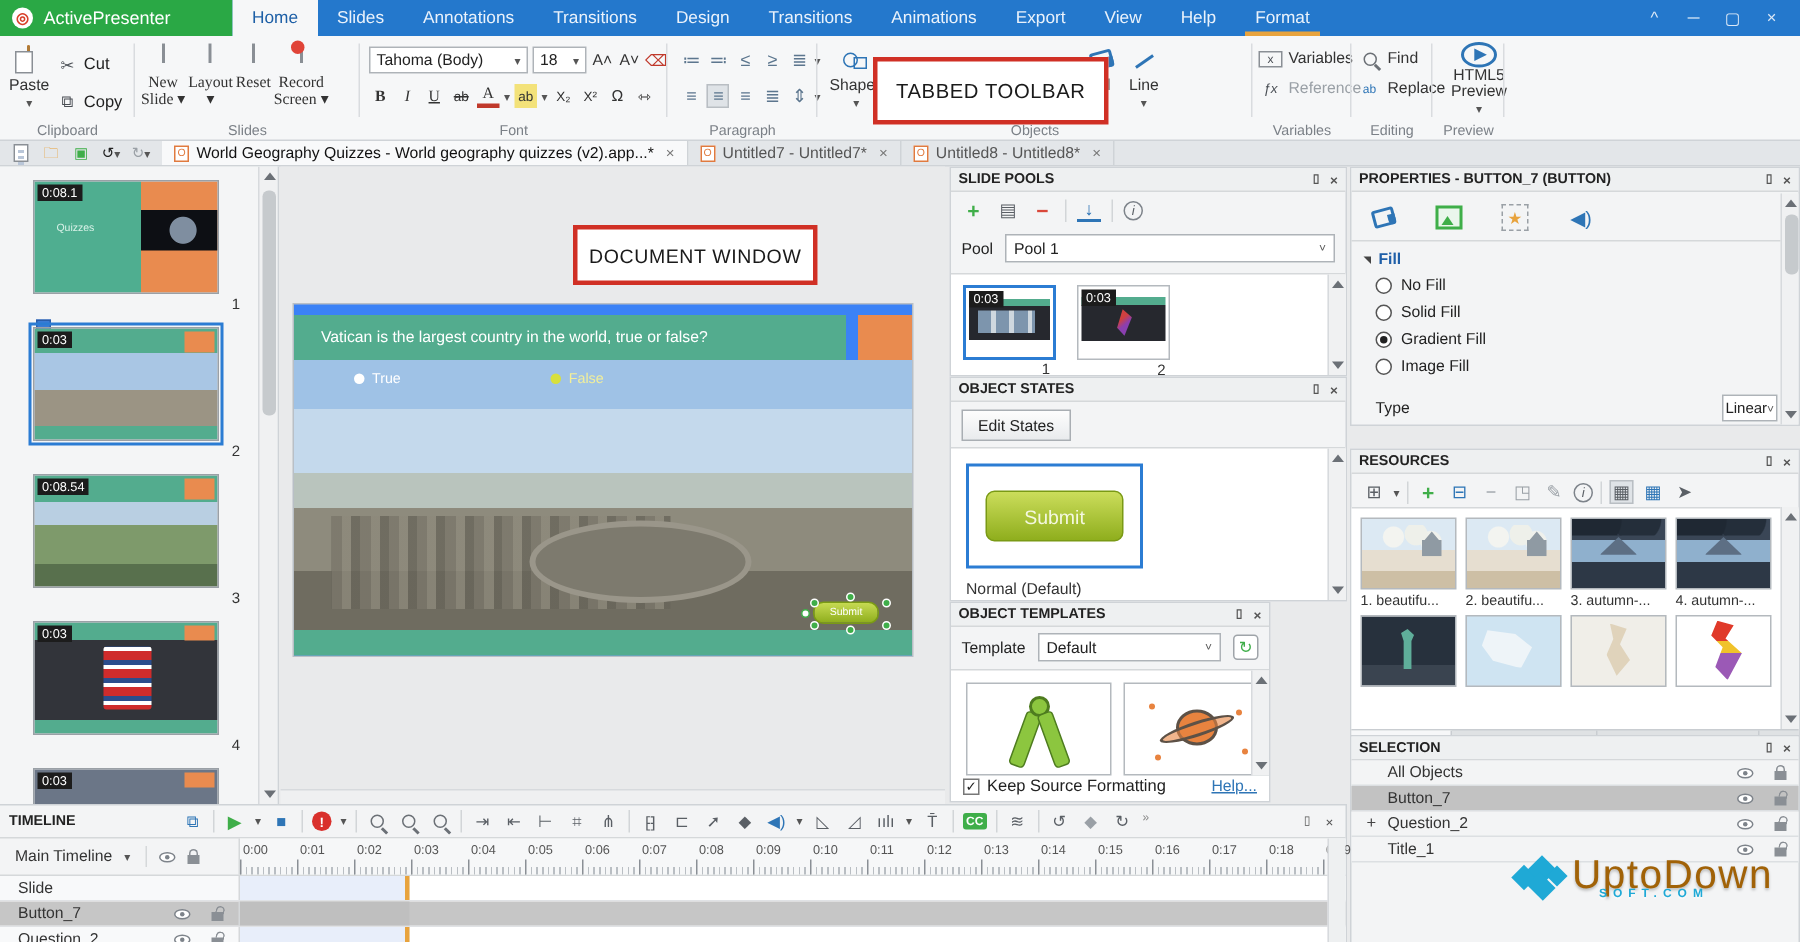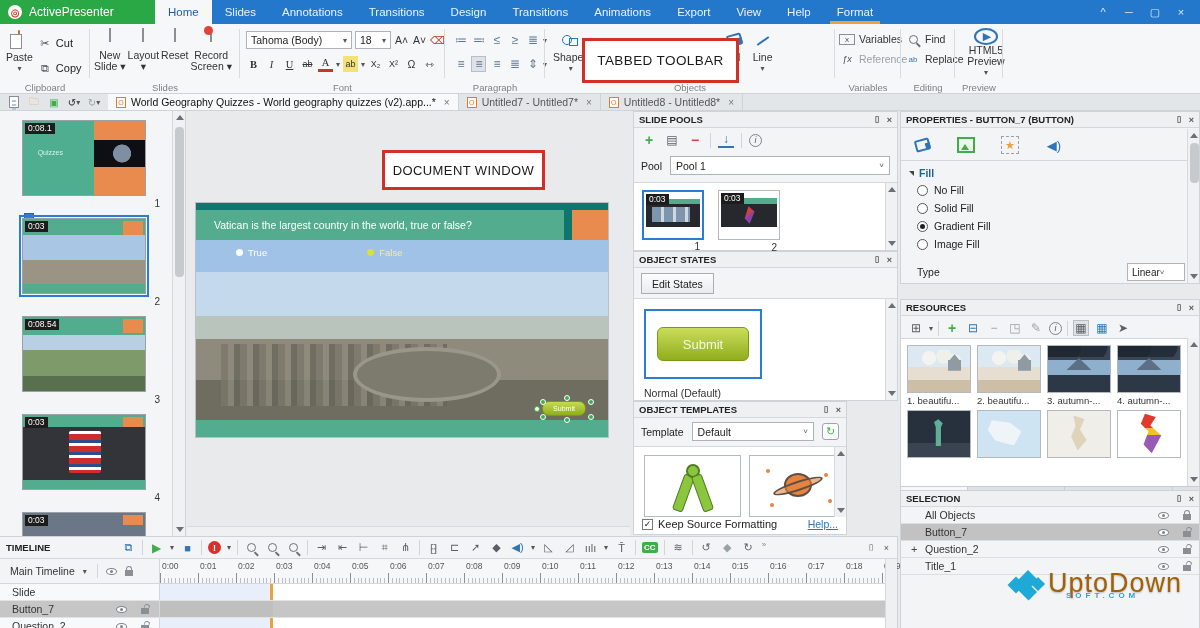--- a/index.html
+++ b/index.html
@@ -78,21 +78,21 @@
   
   .vscroll { position:absolute; width:13px; background:#f0f1f2; border-left:1px solid #d7dadd; }
   .varrow { position:absolute; left:0; width:13px; height:13px; display:flex; align-items:center; justify-content:center; }
   .tri { width:0; height:0; border-left:4px solid transparent; border-right:4px solid transparent; }
   .tri.up { border-bottom:5px solid #6b7076; }
   .tri.down { border-top:5px solid #6b7076; }
   .vthumb { position:absolute; left:2px; width:9px; background:#c6cacd; border-radius:4px; }
 
   
   #canvas { position:absolute; left:187px; top:111px; width:443px; height:425px; background:#e9eaeb; }
-  #slide { position:absolute; left:9px; top:92px; width:412px; height:234px; background:#0f766e; box-shadow:0 0 0 1px #b9bfc6; }
+  #slide { position:absolute; left:9px; top:92px; width:412px; height:234px; background:#3b82f6; box-shadow:0 0 0 1px #b9bfc6; }
   #slide-header { position:absolute; left:0; top:7px; width:368px; height:30px; background:#53ac8e; color:#fff; display:flex; align-items:center; padding-left:18px; font-size:10.5px; }
   #slide-orange { position:absolute; right:0; top:7px; width:36px; height:30px; background:#e98b4f; }
   #slide-photo { position:absolute; left:0; top:37px; width:412px; height:180px;
      background:linear-gradient(#9fc2e6 0 18%, #c4d9ec 18% 42%, #b9c4bd 42% 55%, #8e8b7d 55% 78%, #6f6c60 78% 100%); }
   #slide-photo::before { content:""; position:absolute; left:6%; bottom:8%; width:55%; height:34%;
      background:repeating-linear-gradient(90deg, #7a766a 0 7px, #8d897b 7px 13px, #68655a 13px 19px); opacity:.8; }
   #slide-photo::after { content:""; position:absolute; left:38%; bottom:10%; width:34%; height:26%; border:4px solid #9a968a; border-radius:50%; background:#7d7a6e; }
   #opt-row { position:absolute; left:0; top:40px; width:412px; height:18px; z-index:5; display:flex; }
   .opt { display:flex; align-items:center; gap:5px; font-size:9.5px; color:#fff; }
   #opt-true { margin-left:40px; }
@@ -156,21 +156,21 @@
   .ic-img { width:18px; height:16px; border:2px solid #3fae49; background:#eaf6ec; position:relative; }
   .ic-img::after { content:""; position:absolute; left:2px; bottom:1px; border-left:4px solid transparent; border-right:4px solid transparent; border-bottom:6px solid #3fae49; }
   .ic-star { width:18px; height:18px; border:1px dashed #9aa0a6; color:#e8a33d; font-size:11px; display:inline-flex; align-items:center; justify-content:center; }
   .ic-speaker { color:#2e75b6; font-size:13px; }
   .sect-head { display:flex; align-items:center; gap:5px; color:#1f5fa8; font-weight:bold; font-size:10.5px; padding:6px 0 2px 8px; }
   .tri-sec { width:0; height:0; border-left:5px solid transparent; border-top:5px solid #444; }
   .radio-row { display:flex; align-items:center; gap:6px; padding:3px 0 3px 16px; font-size:10.5px; color:#222; }
   .rdot { width:11px; height:11px; border:1px solid #555; border-radius:50%; background:#fff; position:relative; }
   .rdot.sel::after { content:""; position:absolute; left:2px; top:2px; width:5px; height:5px; border-radius:50%; background:#222; }
   .typerow { display:flex; align-items:center; justify-content:space-between; padding:10px 14px 0 16px; }
-  .minidd { width:58px; height:18px; background:#fff; border:1px solid #aeb3b8; display:flex; align-items:center; justify-content:flex-start; padding:6px 4px; font-size:10px; }
+  .minidd { width:37px; height:18px; background:#fff; border:1px solid #aeb3b8; display:flex; align-items:center; justify-content:center; padding:6px 4px; font-size:10px; }
   .res-grid { display:flex; gap:6px; padding:6px 0 0 6px; flex-wrap:wrap; }
   .res-item { width:64px; }
   .res-pic { width:64px; height:48px; border:1px solid #b4b9be; background:#fff; position:relative; overflow:hidden; }
   .res-label { font-size:9.5px; color:#333; margin-top:2px; white-space:nowrap; overflow:hidden; }
   .rv-castle { background:linear-gradient(#dce9f3 0 45%, #e6ded0 45% 75%, #cdbfa5 75% 100%); }
   .rv-castle::before { content:""; position:absolute; left:10%; top:8%; width:80%; height:45%; background:radial-gradient(circle at 30% 40%, #f3f4f0 0 18%, transparent 20%), radial-gradient(circle at 60% 30%, #eef0ea 0 22%, transparent 24%), radial-gradient(circle at 80% 55%, #f0f1ec 0 16%, transparent 18%); }
   .rv-castle::after { content:""; position:absolute; right:14%; top:18%; width:22%; height:36%; background:#8f9aa3; clip-path:polygon(0 100%, 0 35%, 15% 35%, 50% 0, 85% 35%, 100% 35%, 100% 100%); }
   .rv-autumn { background:linear-gradient(#3a4656 0 30%, #8fb0cd 30% 62%, #2d3846 62% 100%); }
   .rv-autumn::before { content:""; position:absolute; left:30%; top:26%; width:40%; height:26%; background:#5d6f84; clip-path:polygon(50% 0, 100% 100%, 0 100%); }
   .rv-autumn::after { content:""; position:absolute; left:0; top:0; width:100%; height:24%; background:radial-gradient(circle at 20% 0, #1f2833 0 40%, transparent 42%), radial-gradient(circle at 70% 0, #242e3a 0 35%, transparent 37%); }
@@ -288,21 +288,21 @@
           <span class="smallrow">
               <span class="sicon">⧉</span>
               <span>Copy</span>
             </span>
         </div>
       </div>
       <div class="glabel">Clipboard</div>
     </div>
 
     <div class="rgroup" style="left:90px;width:150px;">
-      <div id="slides-btns" style="display:flex;gap:2px;padding:2px 4px 0 4px;">
+      <div id="slides-btns" style="display:flex;gap:2px;padding:2px 4px 0 4px;font-family:Liberation Serif, serif;">
           <div class="bigbtn">
             <span class="icon16"><span class="doc-ic"></span></span>
             <span>New</span>
             <span>Slide ▾</span>
           </div>
           <div class="bigbtn">
             <span class="icon16"><span class="doc-ic"></span></span>
             <span>Layout</span>
             <span> ▾</span>
           </div>

